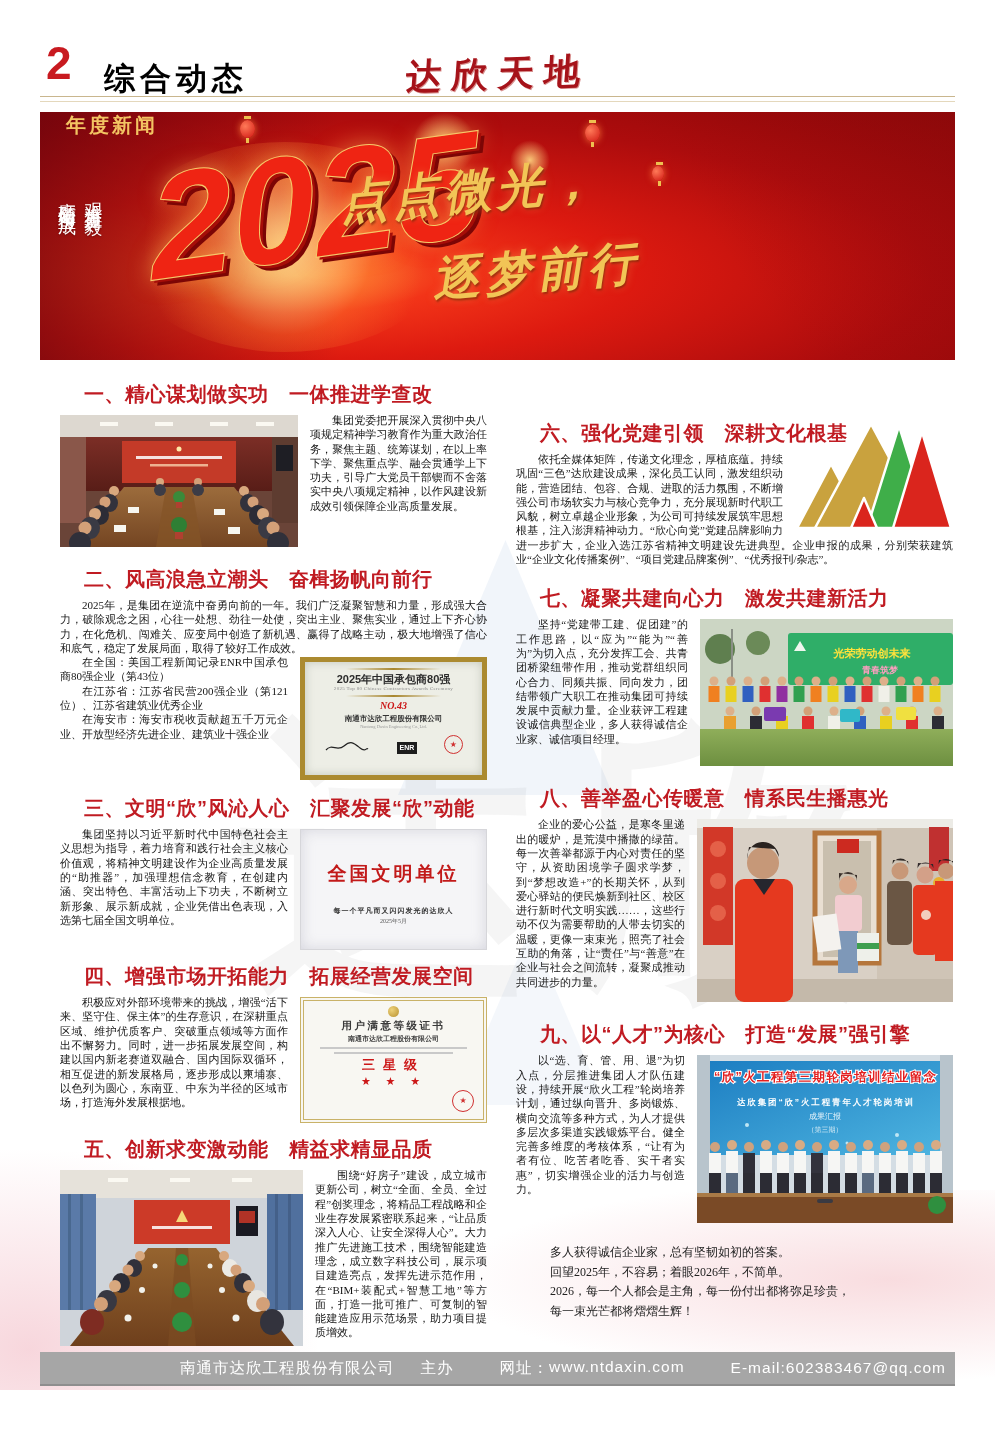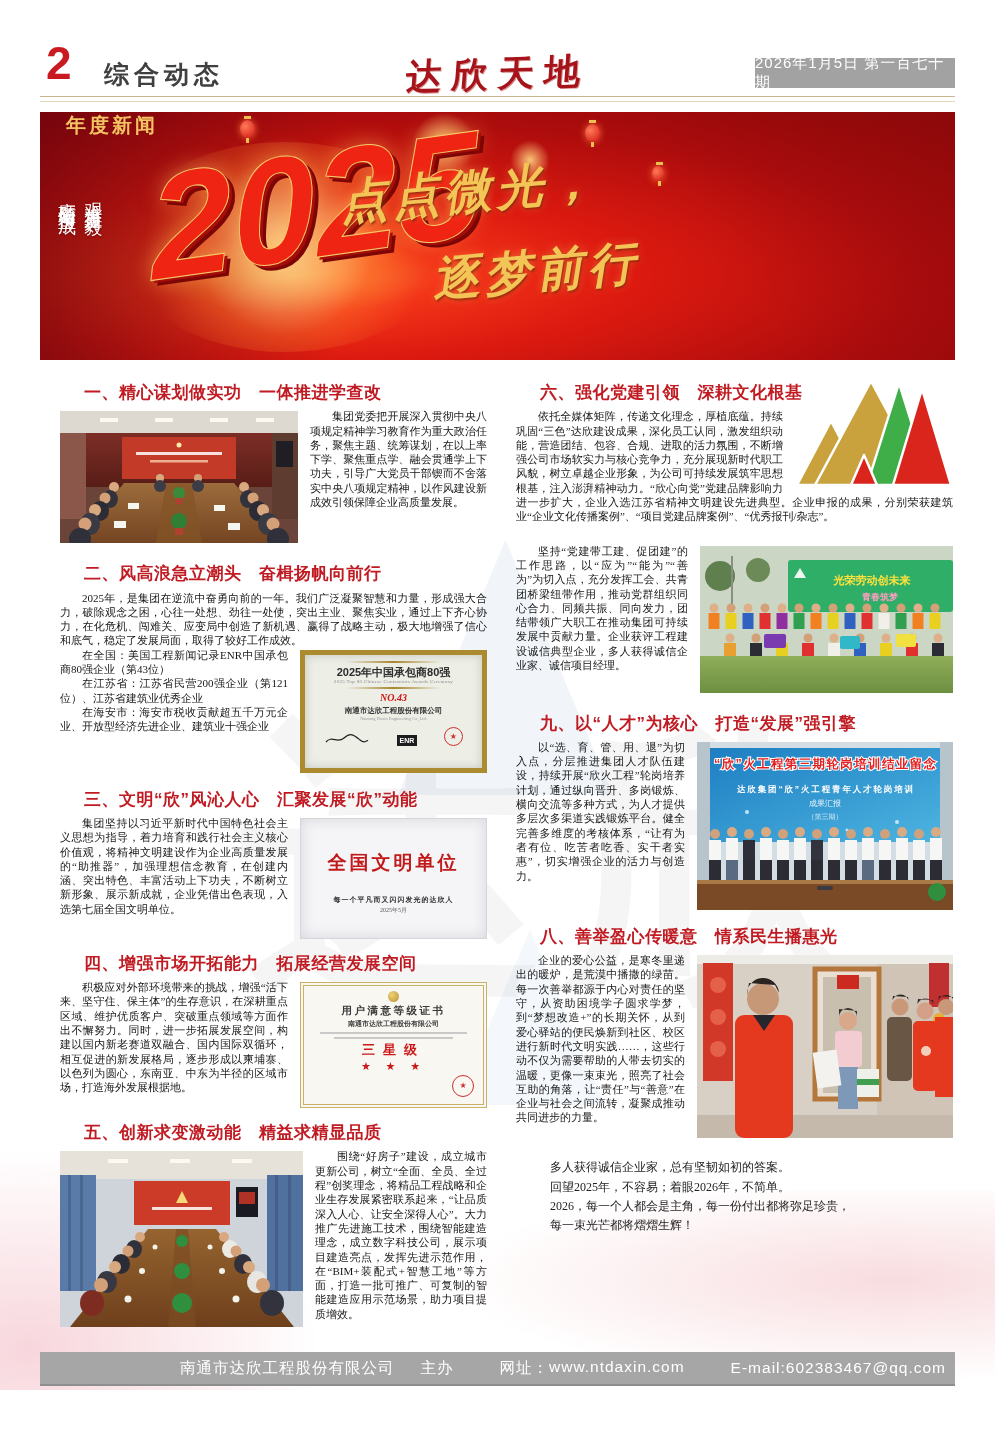--- a/index.html
+++ b/index.html
@@ -4,21 +4,21 @@
 <style>
   html,body{margin:0;padding:0;background:#ffffff;}
   .page{position:relative;width:995px;height:1437px;background:#fff;overflow:hidden;
         font-family:"Liberation Serif",serif;color:#141414;}
 
   
   .header{position:absolute;left:40px;right:40px;top:50px;height:48px;}
   .page-num{position:absolute;left:6px;top:-10px;font-family:"Liberation Sans",sans-serif;
             font-weight:bold;font-size:46px;color:#c81a20;line-height:1;}
   .section-title{position:absolute;left:64px;top:8px;font-family:"Liberation Sans",sans-serif;
-            font-weight:bold;font-size:25px;letter-spacing:5px;color:#404040;}
+            font-weight:bold;font-size:31px;letter-spacing:5px;color:#000000;}
   .masthead{position:absolute;left:50%;top:0;transform:translateX(-50%) skewX(-6deg) rotate(-2deg);
             font-weight:bold;font-size:36px;letter-spacing:10px;color:#a6131a;
             text-shadow:1px 1px 0 #d8908e;}
   .issue-box{position:absolute;right:0;top:8px;width:200px;height:30px;background:#a2a2a2;
             color:#fff;font-family:"Liberation Sans",sans-serif;font-size:15px;
             display:flex;align-items:center;justify-content:center;letter-spacing:1px;}
   .rule1{position:absolute;left:40px;right:40px;top:96px;height:1px;background:#c9b68e;}
   .rule2{position:absolute;left:40px;right:40px;top:101px;height:1px;background:#e4d8bc;}
 
   
@@ -67,25 +67,25 @@
           background:radial-gradient(ellipse at 8% 85%, rgba(238,165,178,.45), rgba(238,165,178,0) 62%);}
   .deco-pink-br{position:absolute;right:0;top:1190px;width:580px;height:200px;
           background:radial-gradient(ellipse at 82% 45%, rgba(242,186,192,.5), rgba(242,186,192,0) 65%);}
 
   
   .col{position:absolute;top:382px;height:968px;overflow:hidden;z-index:1;}
   .col-left{left:60px;width:427px;}
   .col-right{left:516px;width:437px;}
   .art{position:relative;}
   .art-title{margin:0 0 6px;padding-left:24px;font-family:"Liberation Sans",sans-serif;
-          font-weight:bold;font-size:17px;line-height:1.25;letter-spacing:.5px;color:#c01b22;}
+          font-weight:bold;font-size:20px;line-height:1.25;letter-spacing:.5px;color:#c01b22;}
   .art-body{font-size:11px;line-height:1.3;text-align:justify;color:#161616;}
   .art-body p{margin:0;text-indent:2em;}
   .mb14{margin-bottom:14px;} .mb12{margin-bottom:12px;margin-top:16px;} .mb10{margin-bottom:10px;}
-  .mb16{margin-bottom:16px;} .mb20{margin-bottom:20px;}
+  .mb16{margin-bottom:16px;} .mb20{margin-bottom:20px;margin-top:39px;}
   .fl{float:left;margin:2px 12px 4px 0;}
   .fr{float:right;margin:2px 0 4px 12px;}
   .fr-logo{float:right;margin:-28px 0 6px 12px;}
   .photo{display:block;background:#ddd;}
 
   
   .cert{box-sizing:border-box;position:relative;text-align:center;overflow:hidden;}
   .certA{width:187px;height:123px;border:5px solid #ab8a30;background:#edeee6;padding:4px 6px;
          box-shadow:inset 0 0 10px rgba(120,130,110,.35);}
   .orn{height:2px;width:58%;margin:2px auto;background:linear-gradient(90deg,transparent,#a8862e,transparent);}
@@ -126,21 +126,20 @@
 </style>
 </head>
 <body>
 
 <div class="page">
 
   <div class="header">
     <div class="page-num">2</div>
     <div class="section-title">综合动态</div>
     <div class="masthead">达欣天地</div>
-    <div class="issue-box">2026年1月5日  第一百七十期</div>
   </div>
   <div class="rule1"></div>
   <div class="rule2"></div>
 
   <div class="banner">
     <div class="year-glow"></div>
     <div class="lantern" style="left:200px;top:8px;"></div>
     <div class="lantern" style="left:545px;top:12px;"></div>
     <div class="lantern" style="left:612px;top:54px;width:12px;height:15px;"></div>
     <div class="spark" style="left:372px;top:0;width:64px;height:64px;"></div>
@@ -369,20 +368,21 @@
             <polygon points="98,104 127,8 156,104" fill="#da251d"></polygon>
             <polygon points="56,104 69,74 82,104" fill="#da251d"></polygon>
           </g>
         </svg>
         <p>依托全媒体矩阵，传递文化理念，厚植底蕴。持续巩固“三色”达欣建设成果，深化员工认同，激发组织动能，营造团结、包容、合规、进取的活力氛围，不断增强公司市场软实力与核心竞争力，充分展现新时代职工风貌，树立卓越企业形象，为公司可持续发展筑牢思想根基，注入澎湃精神动力。“欣心向党”党建品牌影响力进一步扩大，企业入选江苏省精神文明建设先进典型。企业申报的成果，分别荣获建筑业“企业文化传播案例”、“项目党建品牌案例”、“优秀报刊/杂志”。</p>
         <div style="clear:both"></div>
       </div>
     </div>
 
     <div class="art mb16">
+      <h3 class="art-title">七、凝聚共建向心力　激发共建新活力</h3>
       <div class="art-body">
         <svg class="photo fr" width="253" height="147" viewBox="0 0 253 147">
           <defs>
               <linearGradient id="gr" x1="0" y1="0" x2="0" y2="1">
                 <stop offset="0" stop-color="#8fae5a"></stop>
                 <stop offset="1" stop-color="#6d8f40"></stop>
               </linearGradient>
             </defs>
           <rect width="253" height="147" fill="#ccd6c4"></rect>
           <circle cx="20" cy="30" r="15" fill="#5f7f4f"></circle>
@@ -448,20 +448,64 @@
               <rect x="64" y="88" width="22" height="14" rx="2" fill="#7a3ab0"></rect>
               <rect x="140" y="90" width="20" height="13" rx="2" fill="#30b8c8"></rect>
               <rect x="196" y="88" width="20" height="13" rx="2" fill="#f0e040"></rect>
             </g>
         </svg>
         <p>坚持“党建带工建、促团建”的工作思路，以“应为”“能为”“善为”为切入点，充分发挥工会、共青团桥梁纽带作用，推动党群组织同心合力、同频共振、同向发力，团结带领广大职工在推动集团可持续发展中贡献力量。企业获评工程建设诚信典型企业，多人获得诚信企业家、诚信项目经理。</p>
         <div style="clear:both"></div>
       </div>
     </div>
 
+    <div class="art mb14">
+      <h3 class="art-title">八、善举盈心传暖意　情系民生播惠光</h3>
+      <div class="art-body">
+        <svg class="photo fr" width="256" height="183" viewBox="0 0 256 183">
+          <rect width="256" height="183" fill="#d9d0c5"></rect>
+          <rect x="180" y="0" width="76" height="183" fill="#cfc4b6"></rect>
+          <rect x="0" y="0" width="256" height="9" fill="#ecebe6"></rect>
+          <rect x="6" y="8" width="30" height="118" fill="#d23828"></rect>
+          <circle cx="21" cy="30" r="8" fill="#e86a50" opacity=".8"></circle>
+            <circle cx="21" cy="62" r="8" fill="#e86a50" opacity=".8"></circle>
+            <circle cx="21" cy="94" r="8" fill="#e86a50" opacity=".8"></circle>
+          <rect x="118" y="14" width="64" height="130" fill="#e9dfd2" stroke="#b5763c" stroke-width="5"></rect>
+          <rect x="126" y="22" width="48" height="116" fill="#c9bfae"></rect>
+          <rect x="140" y="20" width="22" height="14" fill="#cc2a20"></rect>
+          <rect x="232" y="8" width="20" height="44" fill="#c03030"></rect>
+            <circle cx="242" cy="64" r="6" fill="#e8b030"></circle>
+          <rect x="0" y="160" width="256" height="23" fill="#c4b9aa"></rect>
+          <circle cx="66" cy="44" r="16" fill="#c69878"></circle>
+          <path d="M50,40 a16,16 0 0,1 32,-2 l-4,-8 -26,-2 z" fill="#2a2320"></path>
+          <rect x="38" y="60" width="58" height="123" rx="9" fill="#e5391f"></rect>
+          <polygon points="56,60 78,60 67,76" fill="#26262e"></polygon>
+          <circle cx="151" cy="66" r="9" fill="#d8a88a"></circle>
+          <path d="M142,62 a9,9 0 0,1 18,0 l0,-6 -18,-2 z" fill="#3a302a"></path>
+          <rect x="138" y="76" width="27" height="36" rx="4" fill="#f2ccd0"></rect>
+          <rect x="141" y="112" width="20" height="42" fill="#7e98b8"></rect>
+          <rect x="118" y="96" width="24" height="36" fill="#f4f2ee" transform="rotate(-8 130 114)"></rect>
+          <rect x="160" y="114" width="22" height="28" fill="#eef0ea"></rect>
+            <rect x="160" y="124" width="22" height="6" fill="#3f9f4f"></rect>
+          <circle cx="203" cy="52" r="8.5" fill="#c89878"></circle>
+            <path d="M195,48 a8.5,8.5 0 0,1 17,0 l-1,-6 -15,-1 z" fill="#2e2824"></path>
+          <rect x="190" y="62" width="25" height="64" rx="5" fill="#6a5644"></rect>
+          <circle cx="228" cy="56" r="8.5" fill="#d3a088"></circle>
+            <path d="M220,52 a8.5,8.5 0 0,1 17,0 l-1,-7 -15,-1 z" fill="#30282a"></path>
+          <rect x="216" y="66" width="25" height="70" rx="5" fill="#e5391f"></rect>
+          <circle cx="249" cy="52" r="8" fill="#c89878"></circle>
+            <path d="M241,48 a8,8 0 0,1 16,0 l-1,-6 -14,-1 z" fill="#26201e"></path>
+          <rect x="238" y="62" width="18" height="80" fill="#e5391f"></rect>
+          <circle cx="229" cy="96" r="5" fill="#f5e9d9" opacity=".85"></circle>
+        </svg>
+        <p>企业的爱心公益，是寒冬里递出的暖炉，是荒漠中播撒的绿苗。每一次善举都源于内心对责任的坚守，从资助困境学子圆求学梦，到“梦想改造+”的长期关怀，从到爱心驿站的便民焕新到社区、校区进行新时代文明实践……，这些行动不仅为需要帮助的人带去切实的温暖，更像一束束光，照亮了社会互助的角落，让“责任”与“善意”在企业与社会之间流转，凝聚成推动共同进步的力量。</p>
+        <div style="clear:both"></div>
+      </div>
+    </div>
+
     <div class="art mb12">
       <h3 class="art-title">九、以“人才”为核心　打造“发展”强引擎</h3>
       <div class="art-body">
         <svg class="photo fr" width="256" height="168" viewBox="0 0 256 168">
           <defs>
               <linearGradient id="bl" x1="0" y1="0" x2="1" y2="1">
                 <stop offset="0" stop-color="#1d7ec2"></stop>
                 <stop offset="1" stop-color="#4db4e0"></stop>
               </linearGradient>
             </defs>
@@ -523,64 +567,20 @@
           <rect x="0" y="138" width="256" height="5" fill="#a97a46"></rect>
           <rect x="0" y="142" width="256" height="26" fill="#7a4a26"></rect>
           <circle cx="240" cy="150" r="9" fill="#2f8f3f"></circle>
           <rect x="120" y="144" width="16" height="4" rx="2" fill="#3a3a42"></rect>
         </svg>
         <p>以“选、育、管、用、退”为切入点，分层推进集团人才队伍建设，持续开展“欣火工程”轮岗培养计划，通过纵向晋升、多岗锻炼、横向交流等多种方式，为人才提供多层次多渠道实践锻炼平台。健全完善多维度的考核体系，“让有为者有位、吃苦者吃香、实干者实惠”，切实增强企业的活力与创造力。</p>
         <div style="clear:both"></div>
       </div>
     </div>
 
-    <div class="art mb14">
-      <h3 class="art-title">八、善举盈心传暖意　情系民生播惠光</h3>
-      <div class="art-body">
-        <svg class="photo fr" width="256" height="183" viewBox="0 0 256 183">
-          <rect width="256" height="183" fill="#d9d0c5"></rect>
-          <rect x="180" y="0" width="76" height="183" fill="#cfc4b6"></rect>
-          <rect x="0" y="0" width="256" height="9" fill="#ecebe6"></rect>
-          <rect x="6" y="8" width="30" height="118" fill="#d23828"></rect>
-          <circle cx="21" cy="30" r="8" fill="#e86a50" opacity=".8"></circle>
-            <circle cx="21" cy="62" r="8" fill="#e86a50" opacity=".8"></circle>
-            <circle cx="21" cy="94" r="8" fill="#e86a50" opacity=".8"></circle>
-          <rect x="118" y="14" width="64" height="130" fill="#e9dfd2" stroke="#b5763c" stroke-width="5"></rect>
-          <rect x="126" y="22" width="48" height="116" fill="#c9bfae"></rect>
-          <rect x="140" y="20" width="22" height="14" fill="#cc2a20"></rect>
-          <rect x="232" y="8" width="20" height="44" fill="#c03030"></rect>
-            <circle cx="242" cy="64" r="6" fill="#e8b030"></circle>
-          <rect x="0" y="160" width="256" height="23" fill="#c4b9aa"></rect>
-          <circle cx="66" cy="44" r="16" fill="#c69878"></circle>
-          <path d="M50,40 a16,16 0 0,1 32,-2 l-4,-8 -26,-2 z" fill="#2a2320"></path>
-          <rect x="38" y="60" width="58" height="123" rx="9" fill="#e5391f"></rect>
-          <polygon points="56,60 78,60 67,76" fill="#26262e"></polygon>
-          <circle cx="151" cy="66" r="9" fill="#d8a88a"></circle>
-          <path d="M142,62 a9,9 0 0,1 18,0 l0,-6 -18,-2 z" fill="#3a302a"></path>
-          <rect x="138" y="76" width="27" height="36" rx="4" fill="#f2ccd0"></rect>
-          <rect x="141" y="112" width="20" height="42" fill="#7e98b8"></rect>
-          <rect x="118" y="96" width="24" height="36" fill="#f4f2ee" transform="rotate(-8 130 114)"></rect>
-          <rect x="160" y="114" width="22" height="28" fill="#eef0ea"></rect>
-            <rect x="160" y="124" width="22" height="6" fill="#3f9f4f"></rect>
-          <circle cx="203" cy="52" r="8.5" fill="#c89878"></circle>
-            <path d="M195,48 a8.5,8.5 0 0,1 17,0 l-1,-6 -15,-1 z" fill="#2e2824"></path>
-          <rect x="190" y="62" width="25" height="64" rx="5" fill="#6a5644"></rect>
-          <circle cx="228" cy="56" r="8.5" fill="#d3a088"></circle>
-            <path d="M220,52 a8.5,8.5 0 0,1 17,0 l-1,-7 -15,-1 z" fill="#30282a"></path>
-          <rect x="216" y="66" width="25" height="70" rx="5" fill="#e5391f"></rect>
-          <circle cx="249" cy="52" r="8" fill="#c89878"></circle>
-            <path d="M241,48 a8,8 0 0,1 16,0 l-1,-6 -14,-1 z" fill="#26201e"></path>
-          <rect x="238" y="62" width="18" height="80" fill="#e5391f"></rect>
-          <circle cx="229" cy="96" r="5" fill="#f5e9d9" opacity=".85"></circle>
-        </svg>
-        <p>企业的爱心公益，是寒冬里递出的暖炉，是荒漠中播撒的绿苗。每一次善举都源于内心对责任的坚守，从资助困境学子圆求学梦，到“梦想改造+”的长期关怀，从到爱心驿站的便民焕新到社区、校区进行新时代文明实践……，这些行动不仅为需要帮助的人带去切实的温暖，更像一束束光，照亮了社会互助的角落，让“责任”与“善意”在企业与社会之间流转，凝聚成推动共同进步的力量。</p>
-        <div style="clear:both"></div>
-      </div>
-    </div>
-
     <div class="closing">
       <div>多人获得诚信企业家，总有坚韧如初的答案。</div>
       <div>回望2025年，不容易；着眼2026年，不简单。</div>
       <div>2026，每一个人都会是主角，每一份付出都将弥足珍贵，</div>
       <div>每一束光芒都将熠熠生辉！</div>
     </div>
 
   </div>
 
   <div class="footer">

